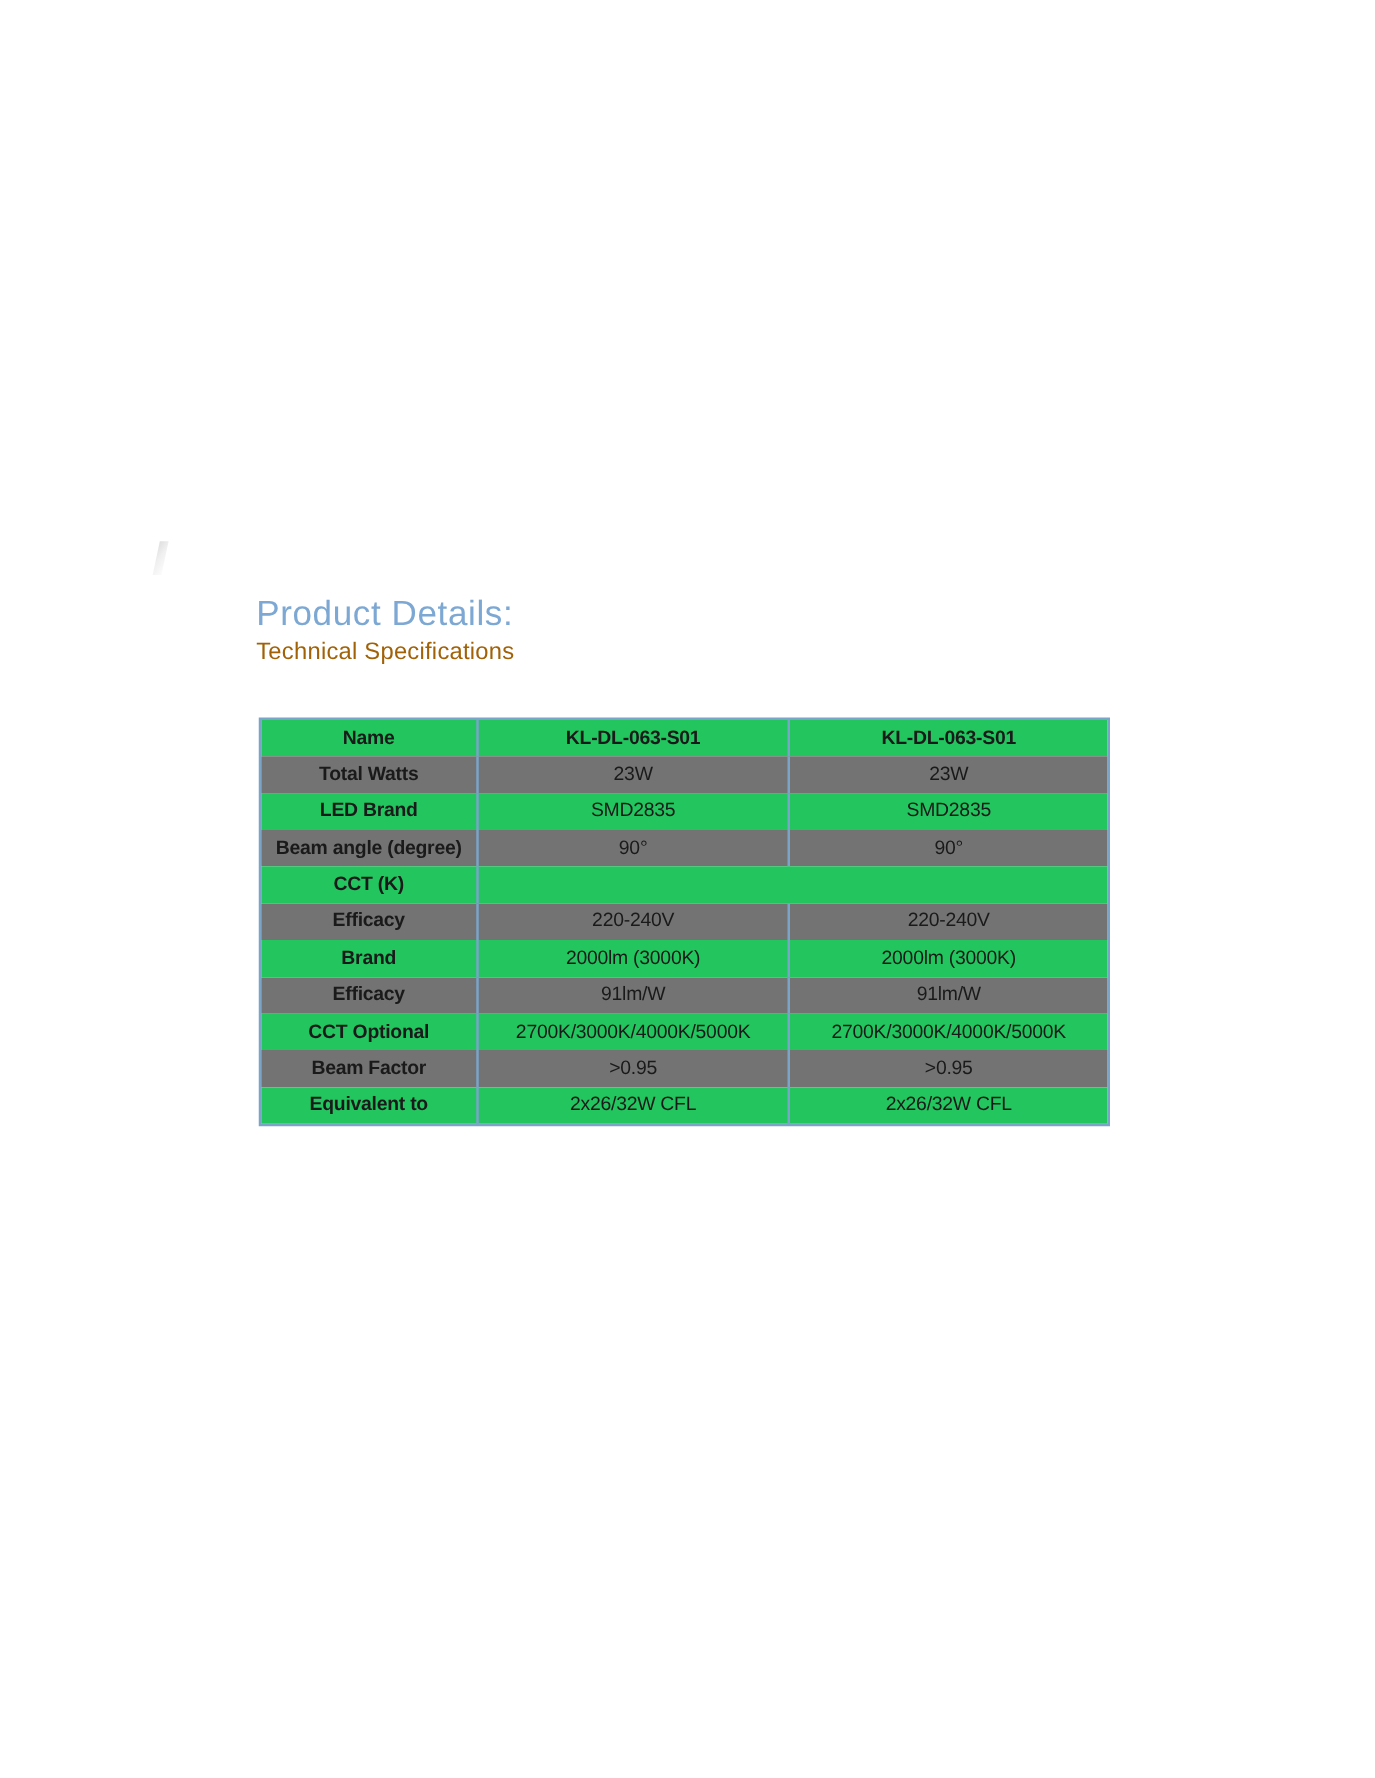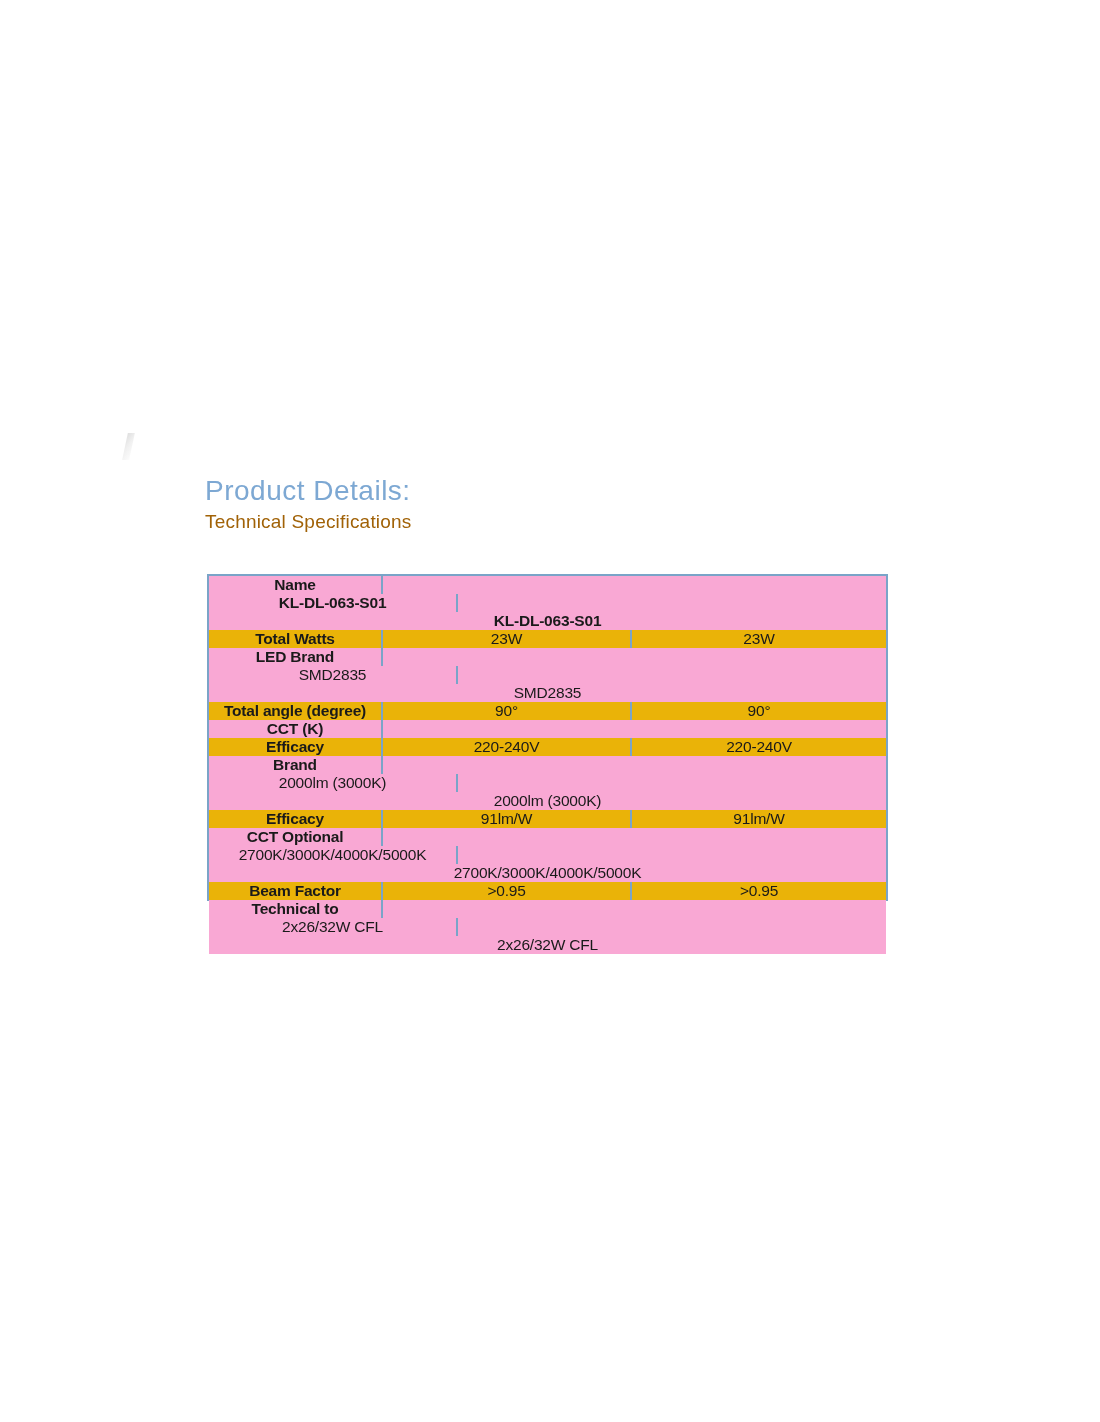--- a/index.html
+++ b/index.html
@@ -48,23 +48,23 @@
     top: 574px;
     width: 681px;
     height: 327px;
     border: 2px solid #7aa4c8;
     display: flex;
     flex-direction: column;
   }
   .trow {
     flex: 1 1 0;
     display: flex;
-    background: #eab308;
+    background: #737373;
   }
-  .trow.blue { background: #f9a8d4; flex-direction: column; }
+  .trow.blue { background: #22c55e; }
   .tcell {
     display: flex;
     align-items: center;
     justify-content: center;
     font-size: 15.5px;
     color: #1a1a1a;
     letter-spacing: -0.2px;
     overflow: hidden;
     white-space: nowrap;
   }
@@ -98,21 +98,21 @@
       <div class="tcell c3">23W</div>
     </div>
 
     <div class="trow blue">
       <div class="tcell c1 label">LED Brand</div>
       <div class="tcell c2">SMD2835</div>
       <div class="tcell c3">SMD2835</div>
     </div>
 
     <div class="trow">
-      <div class="tcell c1 label">Total angle (degree)</div>
+      <div class="tcell c1 label">Beam angle (degree)</div>
       <div class="tcell c2">90°</div>
       <div class="tcell c3">90°</div>
     </div>
 
     <div class="trow blue">
       <div class="tcell c1 label">CCT (K)</div>
     </div>
 
     <div class="trow">
       <div class="tcell c1 label">Efficacy</div>
@@ -138,19 +138,19 @@
       <div class="tcell c3">2700K/3000K/4000K/5000K</div>
     </div>
 
     <div class="trow">
       <div class="tcell c1 label">Beam Factor</div>
       <div class="tcell c2">&gt;0.95</div>
       <div class="tcell c3">&gt;0.95</div>
     </div>
 
     <div class="trow blue">
-      <div class="tcell c1 label">Technical to</div>
+      <div class="tcell c1 label">Equivalent to</div>
       <div class="tcell c2">2x26/32W CFL</div>
       <div class="tcell c3">2x26/32W CFL</div>
     </div>
 
   </div>
 </div>
 
 </body></html>

